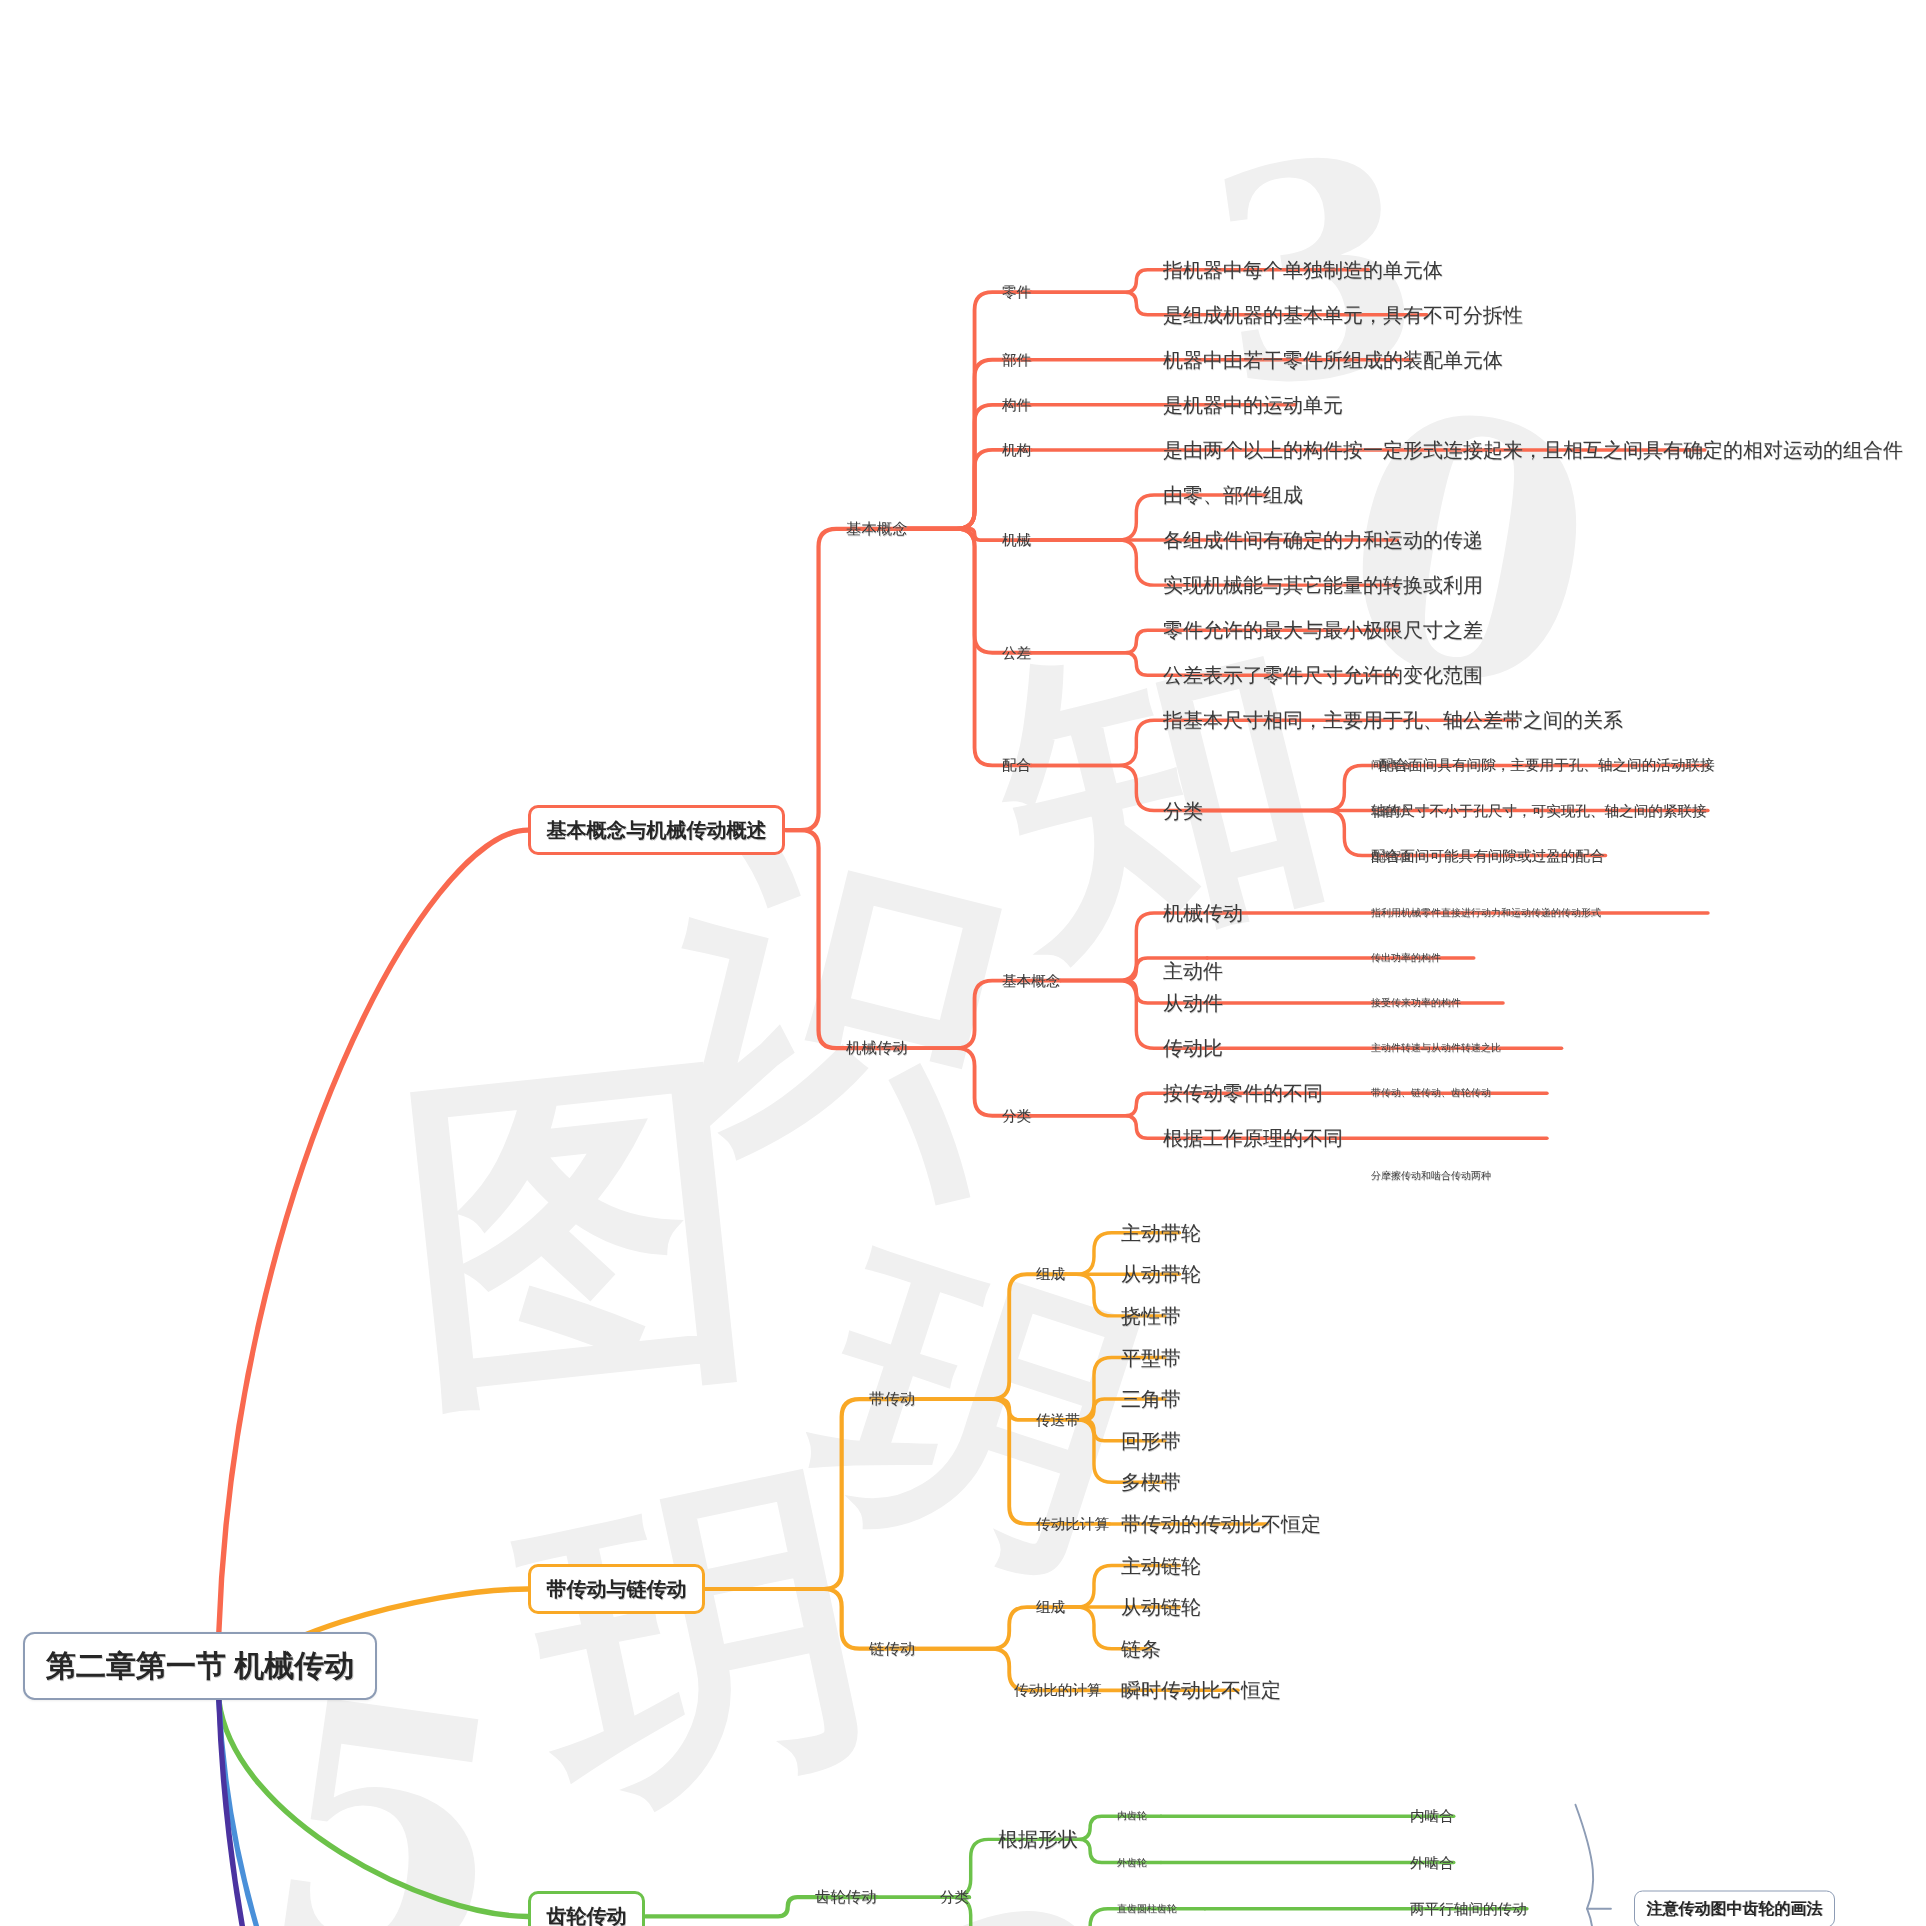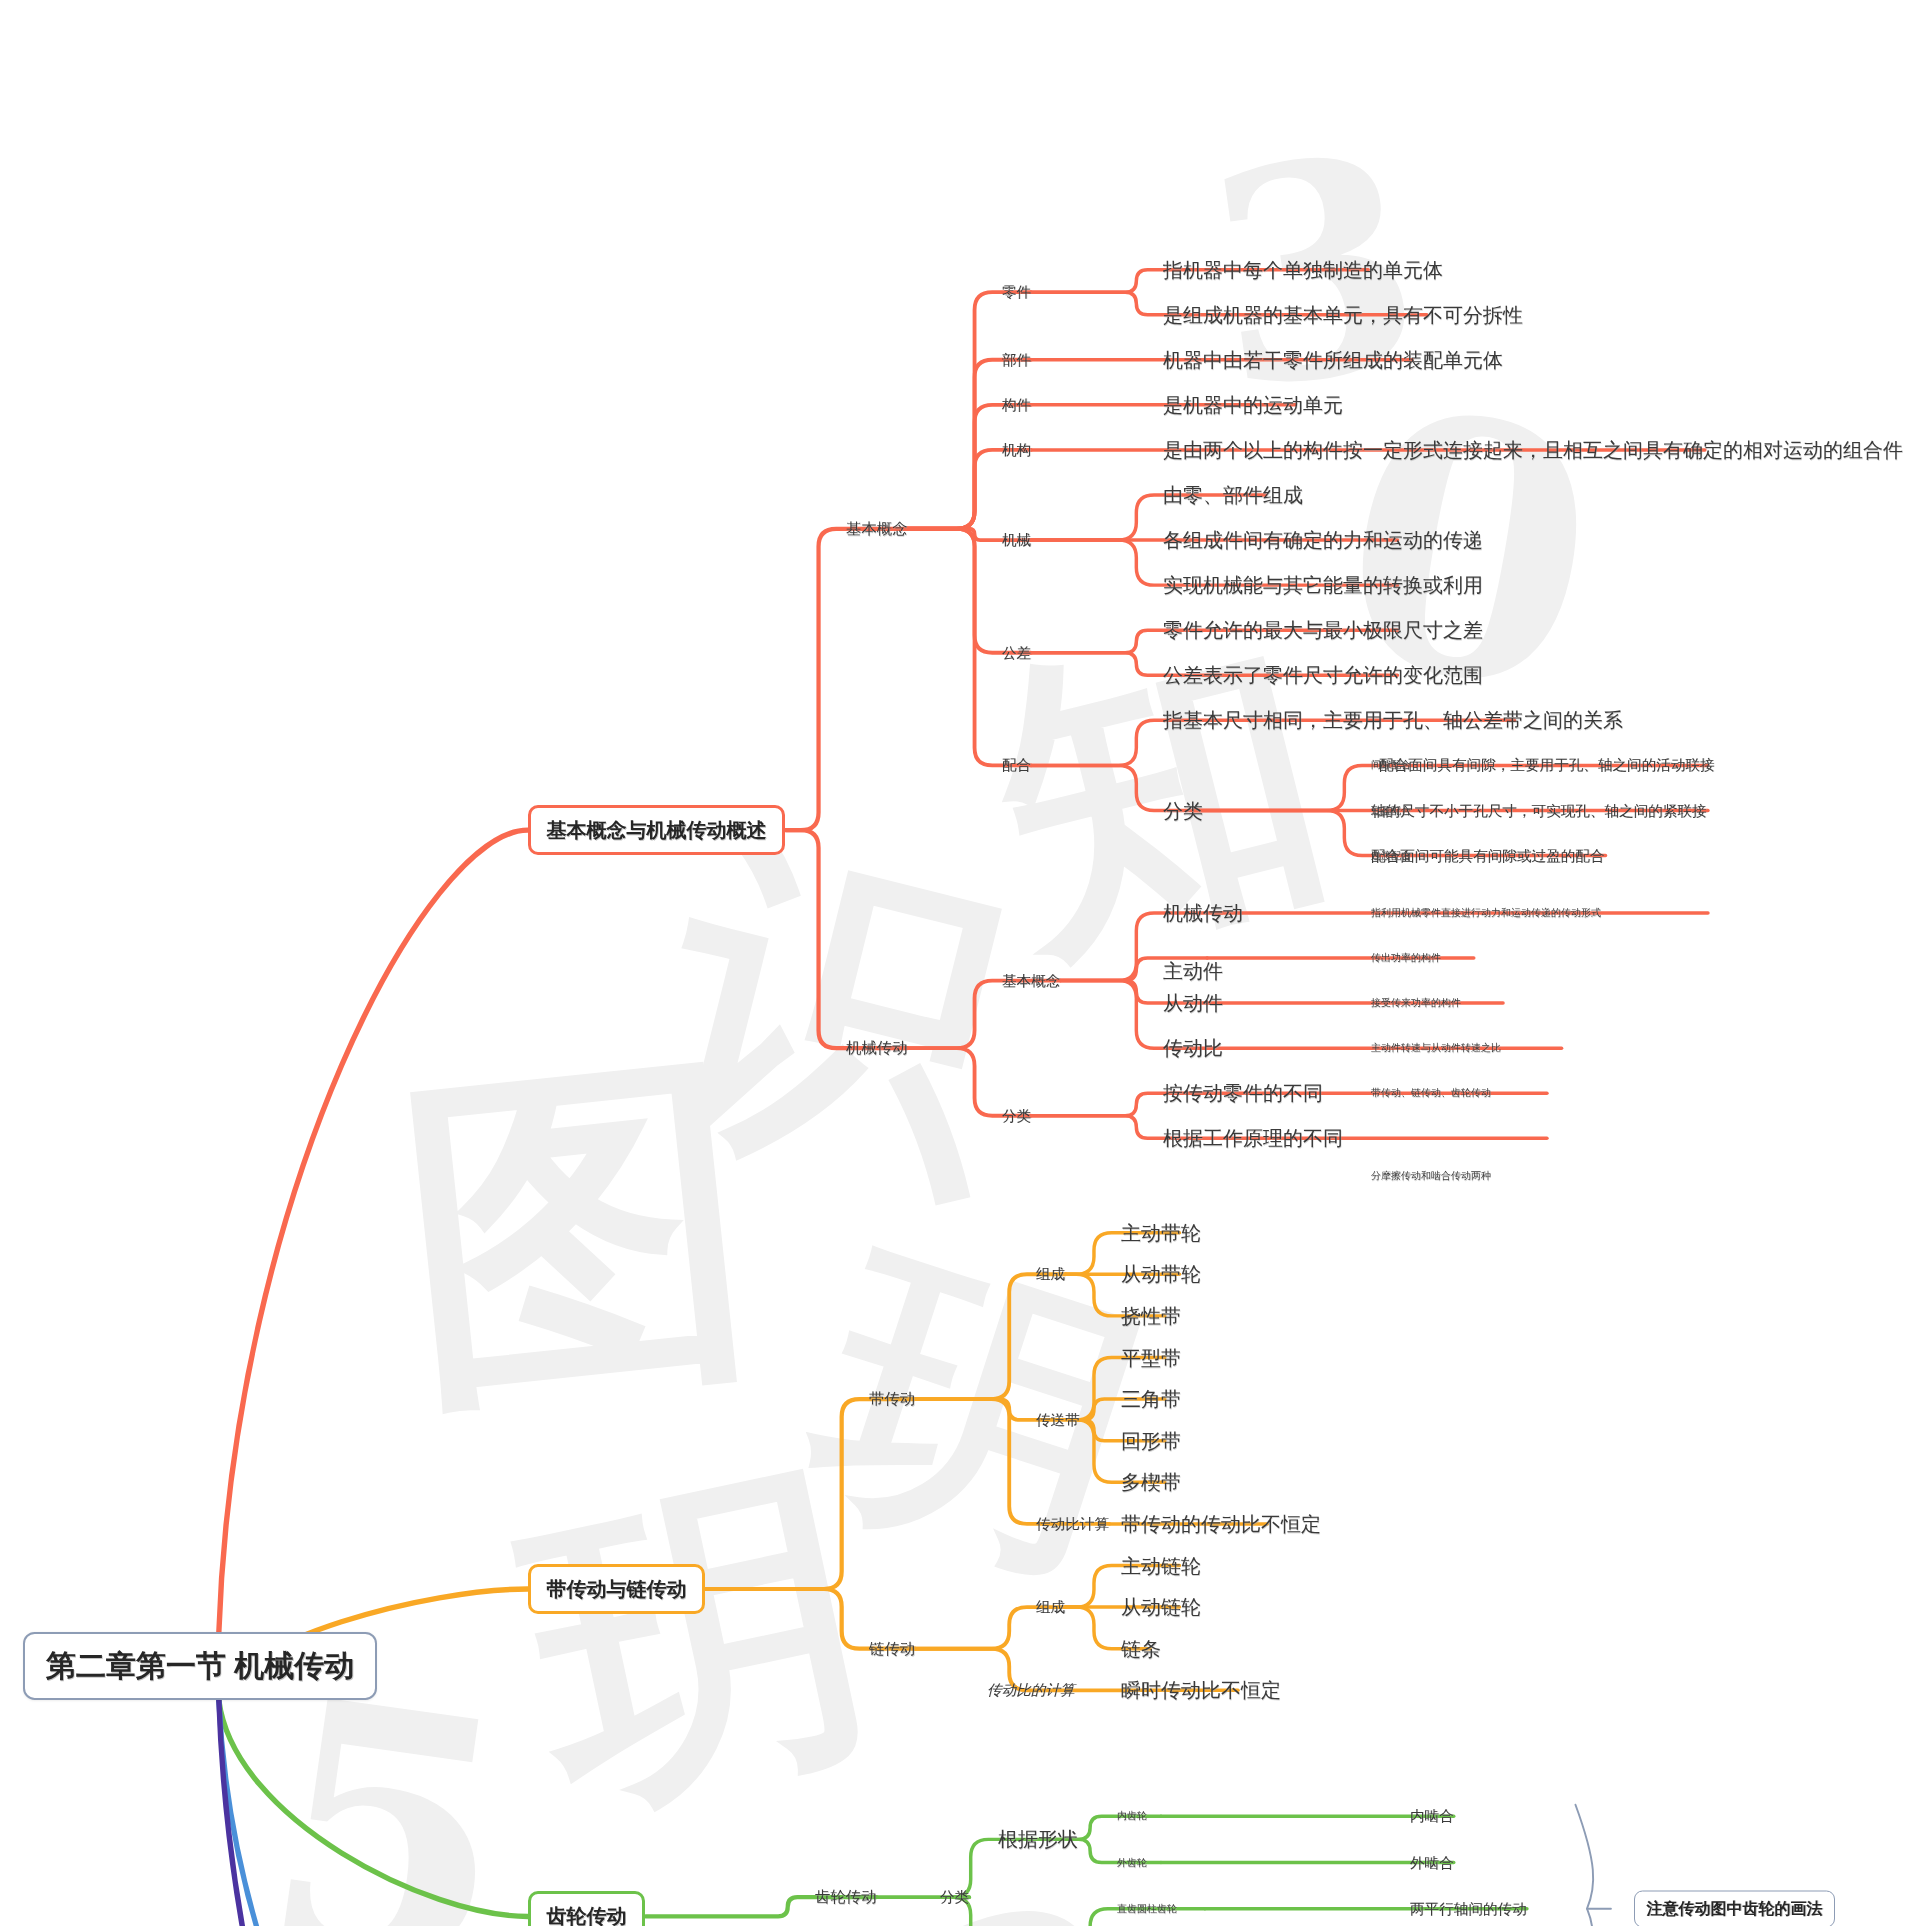--- a/index.html
+++ b/index.html
@@ -221,21 +221,21 @@
       <div class="tnode lv4" style="left: 1121px; top: 1399px;">三角带</div>
       <div class="tnode lv4" style="left: 1121px; top: 1441px;">回形带</div>
       <div class="tnode lv4" style="left: 1121px; top: 1482px;">多楔带</div>
       <div class="tnode lv3" style="left: 1036px; top: 1524px;">传动比计算</div>
       <div class="tnode lv4" style="left: 1121px; top: 1524px;">带传动的传动比不恒定</div>
       <div class="tnode lv2" style="left: 869px; top: 1649px;">链传动</div>
       <div class="tnode lv3" style="left: 1036px; top: 1607px;">组成</div>
       <div class="tnode lv4" style="left: 1121px; top: 1566px;">主动链轮</div>
       <div class="tnode lv4" style="left: 1121px; top: 1607px;">从动链轮</div>
       <div class="tnode lv4" style="left: 1121px; top: 1649px;">链条</div>
-      <div class="tnode lv3" style="left: 987px; top: 1690px; font-style: italic;">传动比的计算</div>
+      <div class="tnode lv3" style="left: 1014px; top: 1690px;">传动比的计算</div>
       <div class="tnode lv4" style="left: 1121px; top: 1690px;">瞬时传动比不恒定</div>
       <div class="tnode lv2" style="left: 815px; top: 1897px;">齿轮传动</div>
       <div class="tnode lv3" style="left: 940px; top: 1897px;">分类</div>
       <div class="tnode lv4" style="left: 998px; top: 1839px;">根据形状</div>
       <div class="tnode lv5" style="left: 1117px; top: 1816px;">内齿轮</div>
       <div class="tnode lv6" style="left: 1410px; top: 1816px;">内啮合</div>
       <div class="tnode lv5" style="left: 1117px; top: 1863px;">外齿轮</div>
       <div class="tnode lv6" style="left: 1410px; top: 1863px;">外啮合</div>
       <div class="tnode lv5" style="left: 1117px; top: 1909px;">直齿圆柱齿轮</div>
       <div class="tnode lv6" style="left: 1410px; top: 1909px;">两平行轴间的传动</div>

